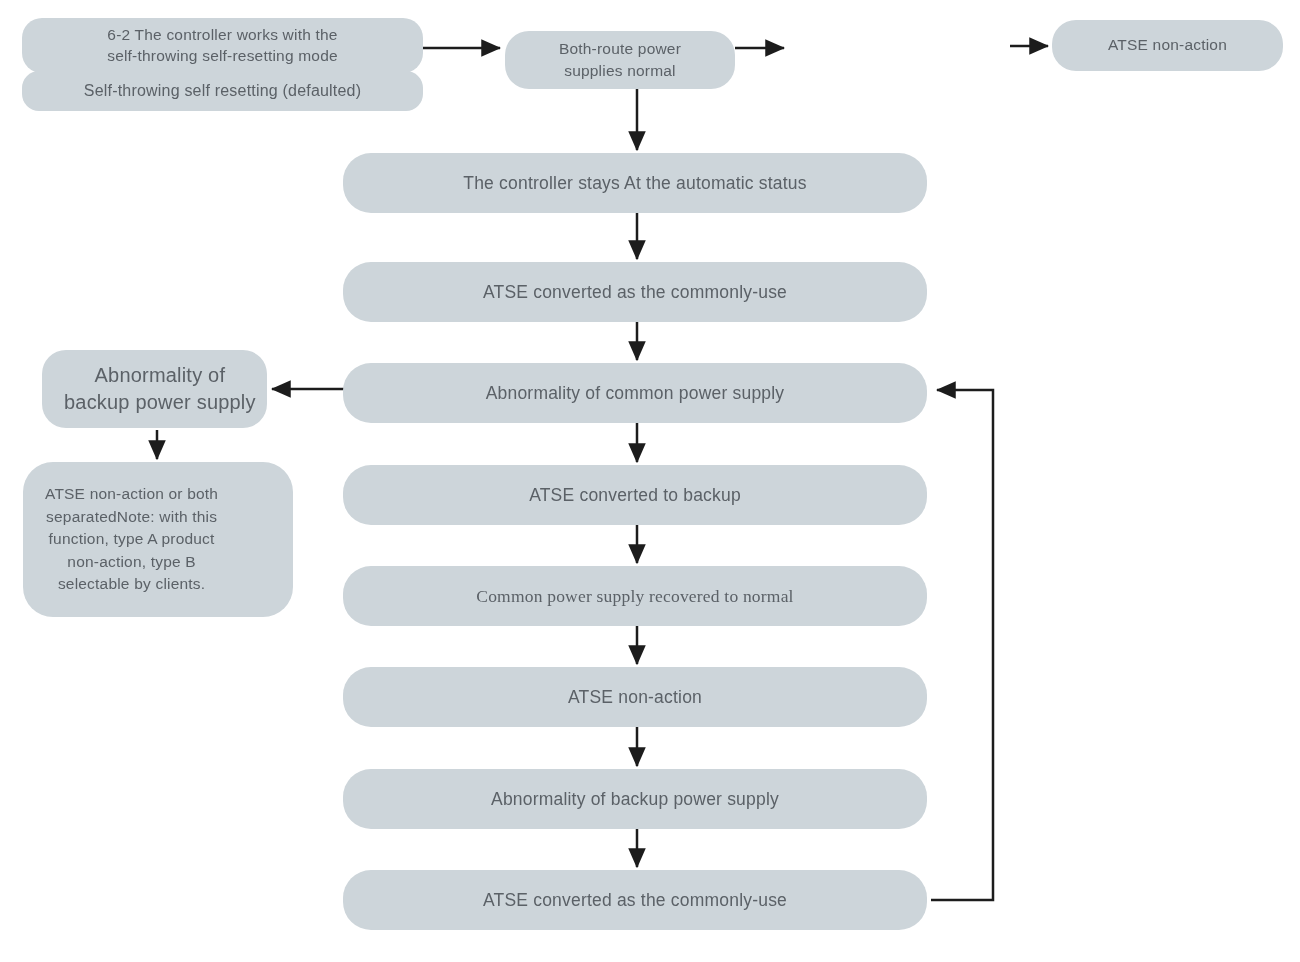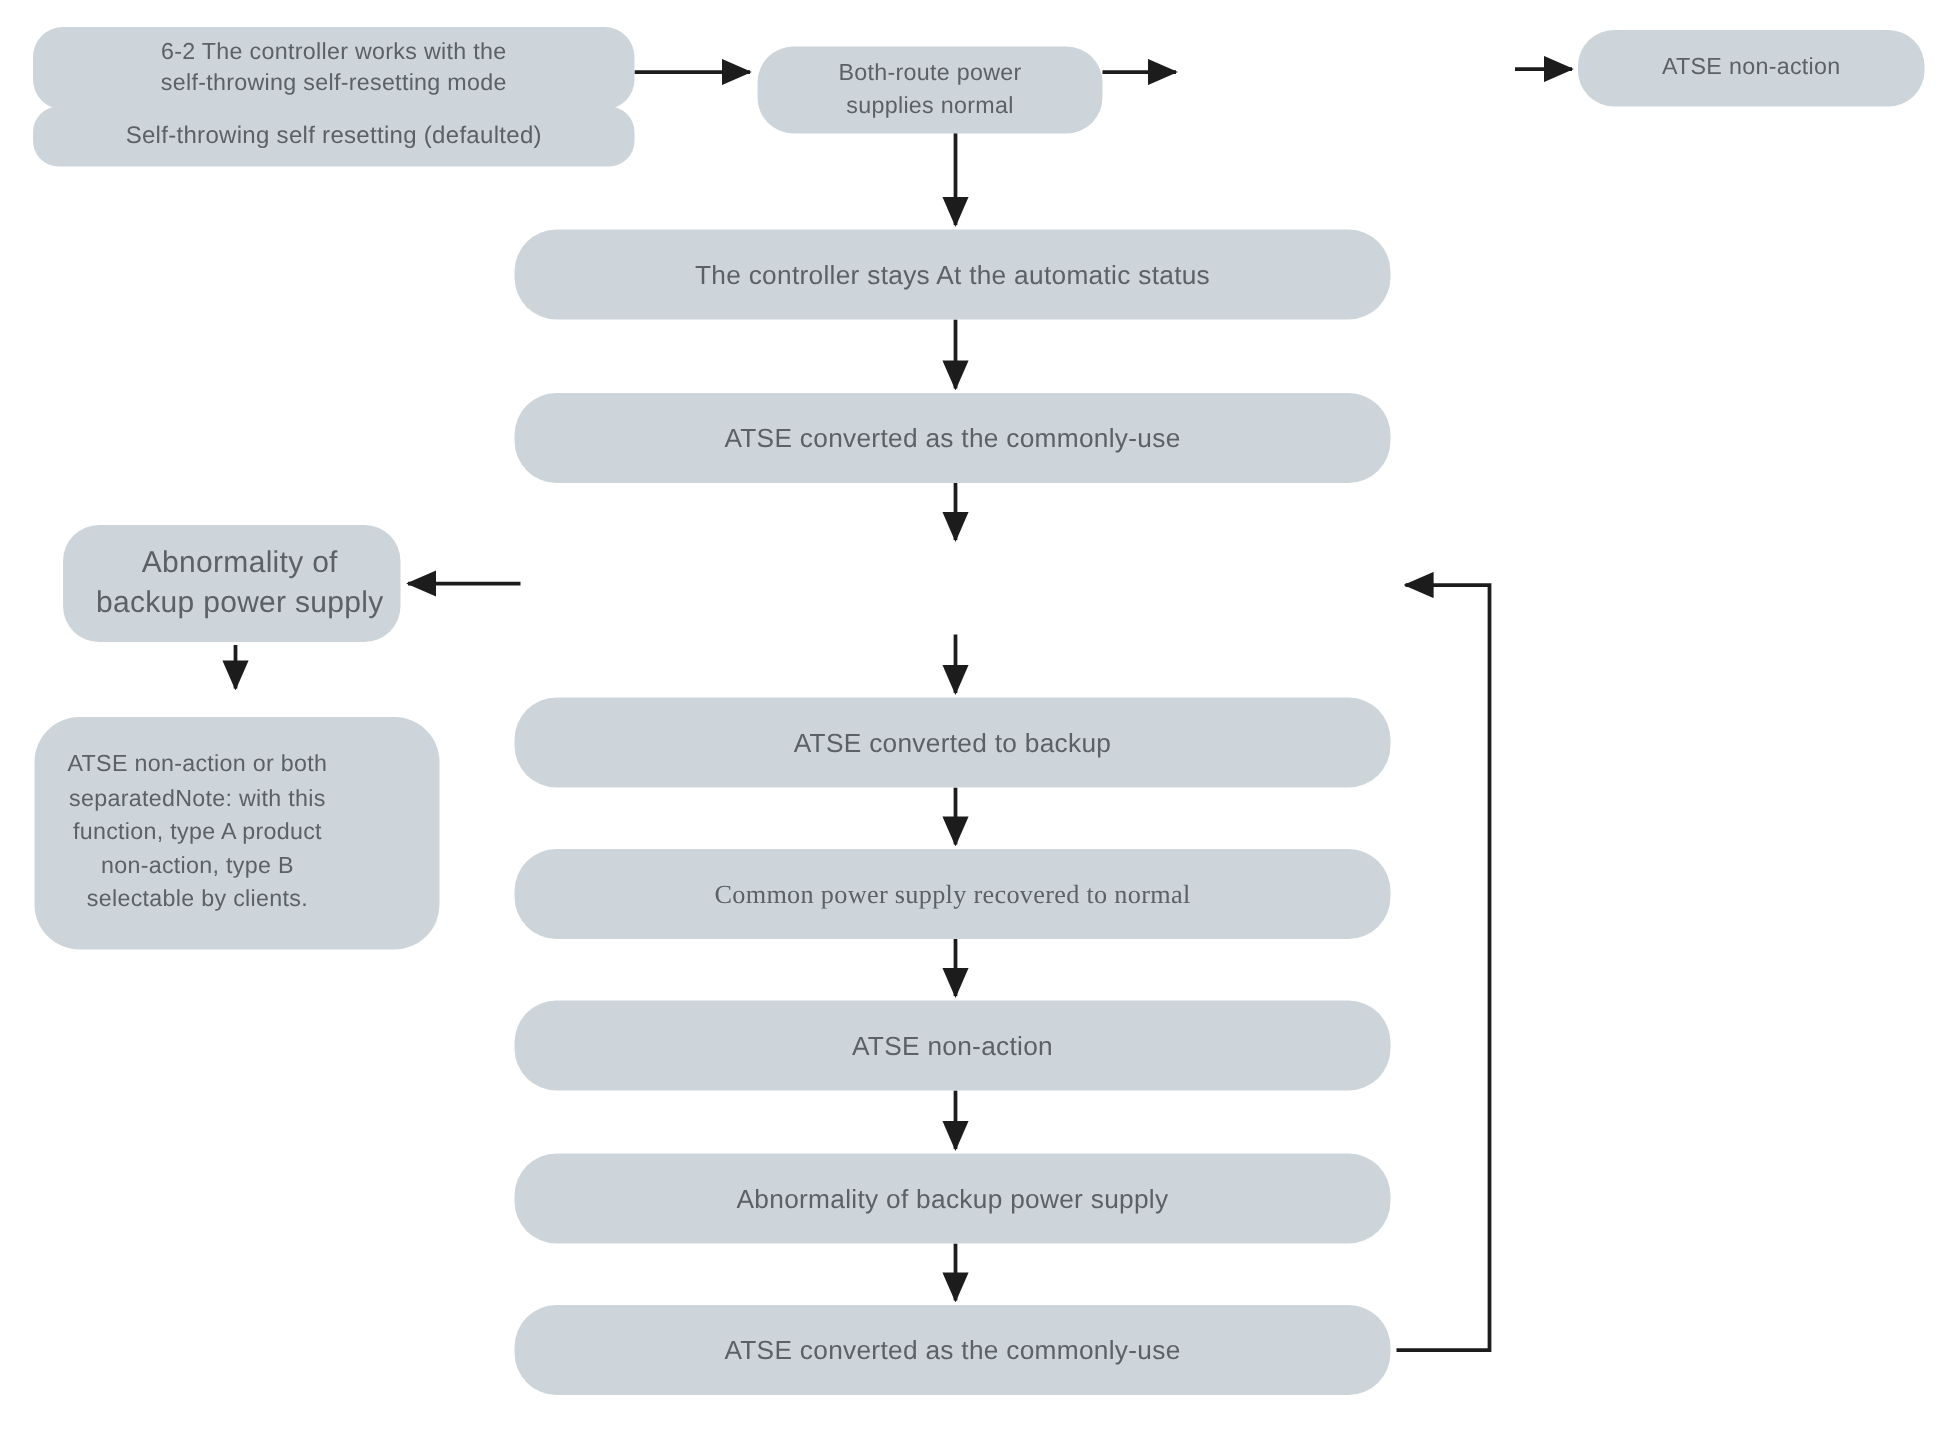--- a/index.html
+++ b/index.html
@@ -55,21 +55,21 @@
   .n-conv-backup  { top: 465px; }
   .n-recovered    { top: 566px; font-family: Liberation Serif, serif; }
   .n-nonaction-mid{ top: 667px; }
   .n-abn-backup-m { top: 769px; }
   .n-converted2   { top: 870px; }
 
   
   .n-abn-backup-l { left: 42px; top: 350px; width: 225px; height: 78px; border-radius: 24px;
                     font-size: 20px; line-height: 1.35; justify-content: flex-start; padding-left: 22px; }
   .n-note         { left: 23px; top: 462px; width: 270px; height: 155px; border-radius: 30px;
-                    font-size: 15.5px; line-height: 1.45; justify-content: flex-start; padding-left: 22px; margin-top: 16px; }
+                    font-size: 15.5px; line-height: 1.45; justify-content: flex-start; padding-left: 22px; }
 </style>
 </head>
 <body>
 
 <div id="canvas">
 
   <svg id="edges" viewBox="0 0 1300 962" fill="none" stroke="#1c1c1c" stroke-width="2.5">
     <defs>
       <marker id="ah" markerWidth="8" markerHeight="7" refX="7.5" refY="3.5" orient="auto" markerUnits="strokeWidth">
         <path d="M0,0 L8,3.5 L0,7 Z" fill="#1c1c1c" stroke="none"></path>
@@ -94,20 +94,21 @@
   <div class="node n-mode-title ta-left">6-2 The controller works with the
 self-throwing self-resetting mode</div>
   <div class="node n-mode-default ta-center">Self-throwing self resetting (defaulted)</div>
 
   <div class="node n-both-route ta-left">Both-route power
 supplies normal</div>
   <div class="node n-nonaction-top ta-center">ATSE non-action</div>
 
   <div class="node main-box n-automatic ta-center">The controller stays At the automatic status</div>
   <div class="node main-box n-converted1 ta-center">ATSE converted as the commonly-use</div>
+  <div class="node main-box n-abn-common ta-center">Abnormality of common power supply</div>
   <div class="node main-box n-conv-backup ta-center">ATSE converted to backup</div>
   <div class="node main-box n-recovered ta-center">Common power supply recovered to normal</div>
   <div class="node main-box n-nonaction-mid ta-center">ATSE non-action</div>
   <div class="node main-box n-abn-backup-m ta-center">Abnormality of backup power supply</div>
   <div class="node main-box n-converted2 ta-center">ATSE converted as the commonly-use</div>
 
   <div class="node n-abn-backup-l ta-left">Abnormality of
 backup power supply</div>
   <div class="node n-note ta-left">ATSE non-action or both
 separatedNote: with this

